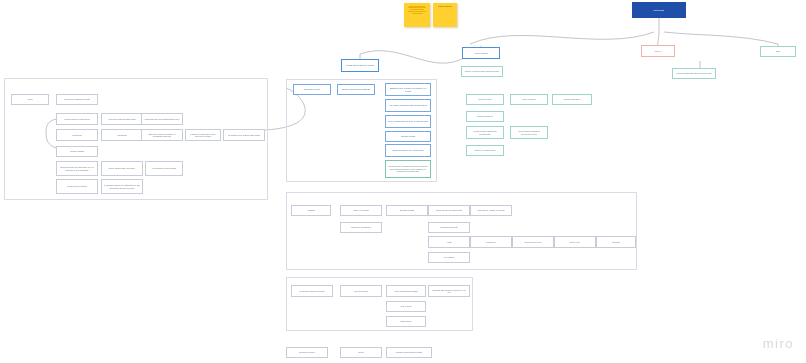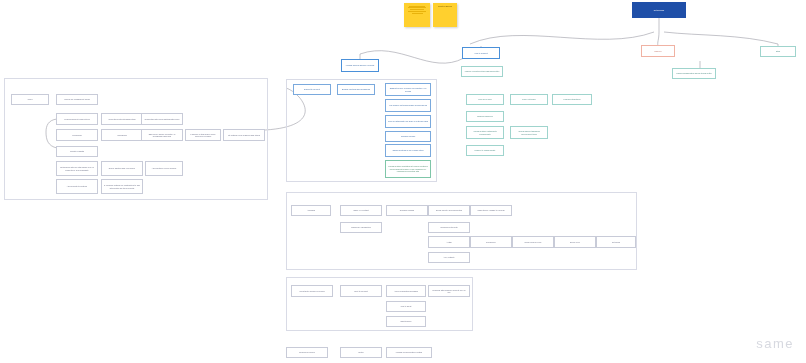--- a/index.html
+++ b/index.html
@@ -305,15 +305,15 @@
   <div class="card grey" style="left:286px;top:347px;width:42px;height:11px;">
     <span>Looking for people</span>
   </div>
   <div class="card grey" style="left:340px;top:347px;width:42px;height:11px;">
     <span>Notes</span>
   </div>
   <div class="card grey" style="left:386px;top:347px;width:46px;height:11px;">
     <span>Finding people/location related</span>
   </div>
 
-  <div class="wm">same</div>
+  <div class="wm">miro</div>
 
 </div>
 
 </body></html>

